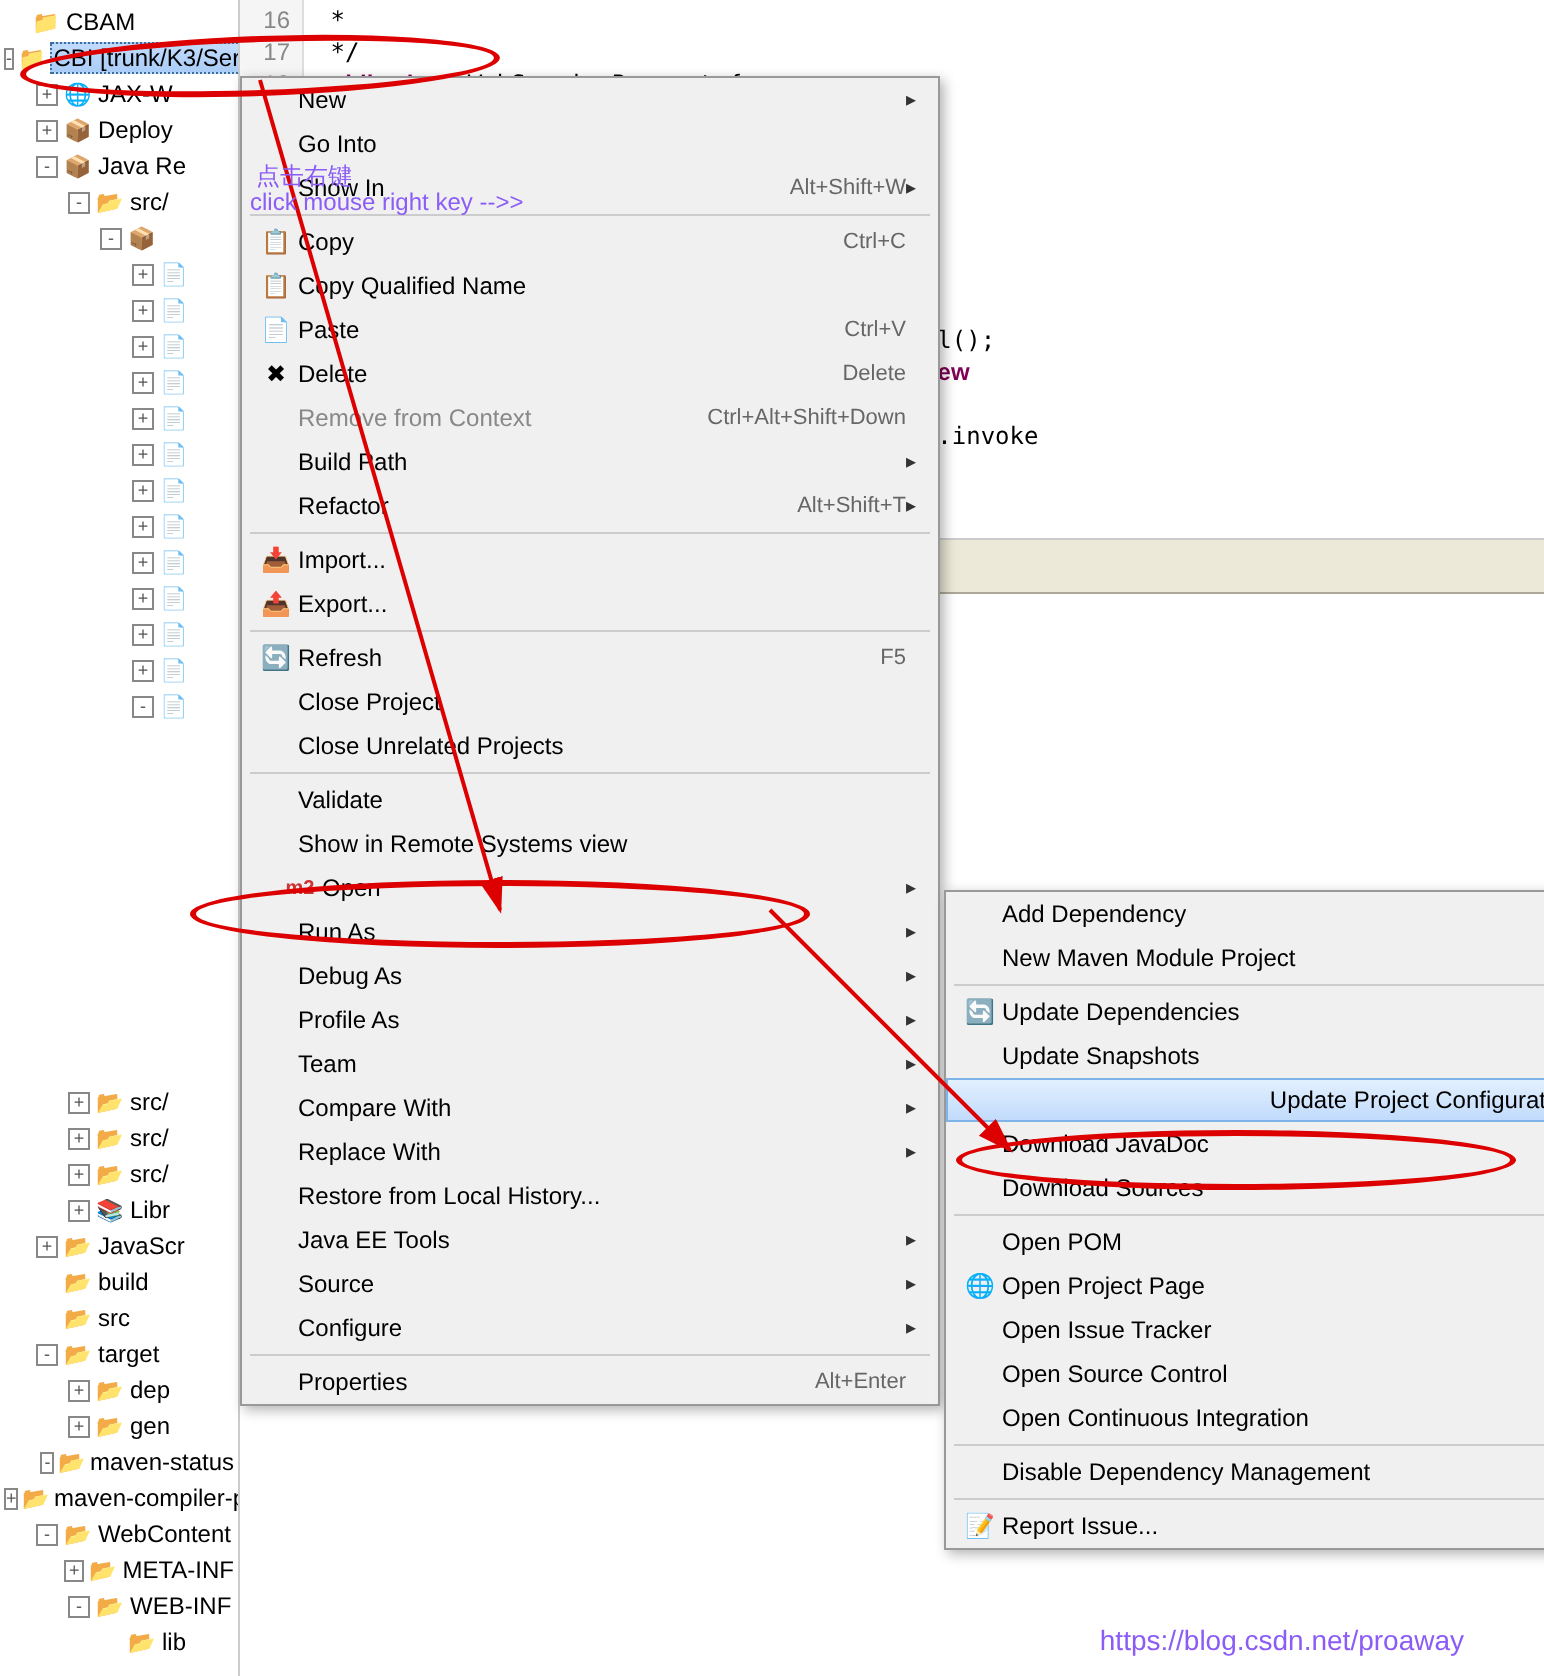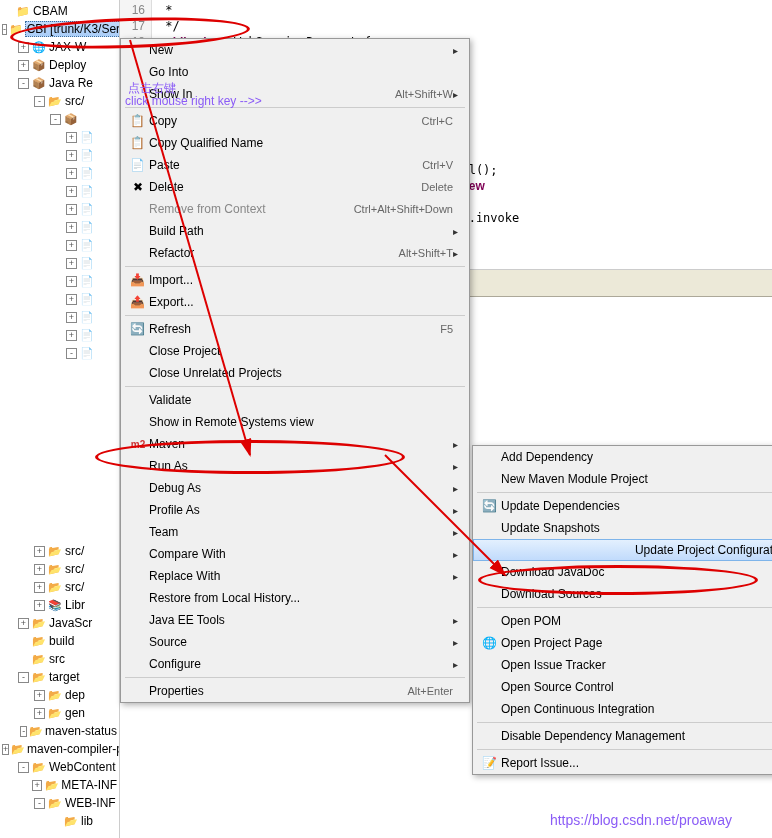--- a/index.html
+++ b/index.html
@@ -23,21 +23,21 @@
     
     
     .context-menu { position: absolute; top: 38px; left: 120px; width: 350px; background: #f0f0f0; border: 1px solid #999; box-shadow: 2px 2px 6px rgba(0,0,0,0.3); z-index: 10; }
     .menu-item { display: flex; align-items: center; padding: 4px 6px; cursor: pointer; position: relative; }
     .menu-icon { width: 22px; display: inline-flex; justify-content: center; font-size: 12px; }
     .menu-label { flex: 1; color: #000; }
     .menu-label.disabled { color: #888; }
     .menu-shortcut { color: #666; font-size: 11px; margin-left: 10px; }
     .menu-arrow { width: 10px; color: #333; font-size: 10px; }
     .menu-sep { height: 1px; background: #ccc; margin: 2px 4px; }
-    .m2-icon { color: #c33; font-weight: bold; font-size: 10px; }
+    .m2-icon { color: #c33; font-weight: bold; font-size: 10px; margin-left: 12px; }
     
     
     .submenu { position: absolute; top: 445px; left: 472px; width: 324px; background: #f0f0f0; border: 1px solid #999; box-shadow: 2px 2px 6px rgba(0,0,0,0.3); z-index: 20; }
     .submenu .menu-item.highlight { background: linear-gradient(#e3f0fe, #c1dbfc); border: 1px solid #7eb4ea; padding: 3px 5px; text-align: right; }
     
     
     .right-panel { flex: 1; display: flex; flex-direction: column; background: #fff; }
     .code-area { display: flex; height: 270px; border-bottom: 1px solid #ccc; }
     .gutter { width: 32px; background: #f5f5f5; border-right: 1px solid #ddd; text-align: right; padding-right: 6px; color: #888; font-family: Consolas, monospace; font-size: 11px; line-height: 16px; padding-top: 2px; }
     .code { flex: 1; padding: 2px 6px; font-family: Consolas, monospace; font-size: 12px; line-height: 16px; white-space: pre; overflow: hidden; }
@@ -515,21 +515,21 @@
       <span class="menu-arrow"></span>
     </div>
     <div class="menu-item">
       <span class="menu-icon"></span>
       <span class="menu-label ">Show in Remote Systems view</span>
       <span class="menu-shortcut"></span>
       <span class="menu-arrow"></span>
     </div>
     <div class="menu-item">
       <span class="menu-icon m2-icon">m2</span>
-      <span class="menu-label ">Maven</span>
+      <span class="menu-label ">Open</span>
       <span class="menu-shortcut"></span>
       <span class="menu-arrow">▸</span>
     </div>
     <div class="menu-item">
       <span class="menu-icon"></span>
       <span class="menu-label ">Run As</span>
       <span class="menu-shortcut"></span>
       <span class="menu-arrow">▸</span>
     </div>
     <div class="menu-item">

